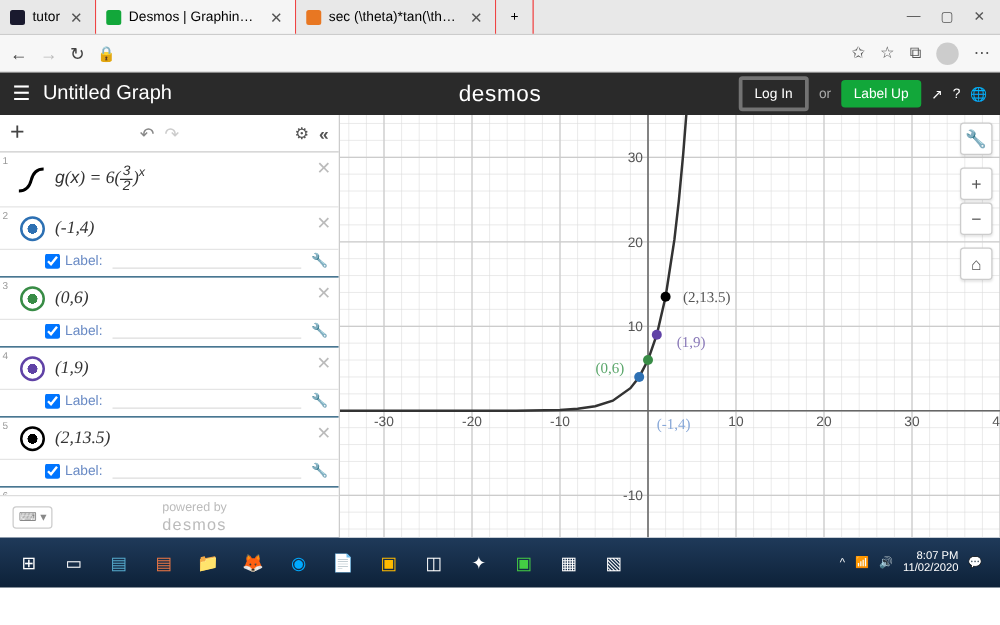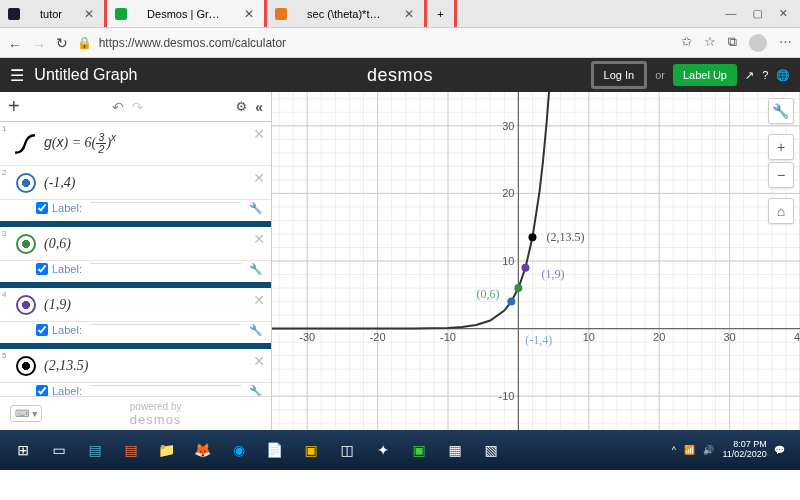--- a/index.html
+++ b/index.html
@@ -1,18 +1,18 @@
 <!DOCTYPE html>
 <html><head>
 <meta charset="utf-8">
 <style>
 *{margin:0;padding:0;box-sizing:border-box;font-family:Arial,sans-serif}
 body{width:800px;height:500px;background:#fff;overflow:hidden;position:relative}
 .titlebar{height:28px;background:#e8e8e8;display:flex;align-items:center;font-size:11px;border-bottom:1px solid #ccc}
-.tab{padding:4px 8px;background:#e8e8e8;border-right:3px solid #ef4444;display:flex;align-items:center;height:100%;gap:20px;max-width:160px}
+.tab{padding:4px 8px;background:#e8e8e8;border-right:1px solid #ef4444;display:flex;align-items:center;height:100%;gap:6px;max-width:160px}
 .tab.active{background:#f5f5f5}
 .tab-icon{width:12px;height:12px;border-radius:2px;display:inline-block;flex-shrink:0}
 .tab-close{color:#555;font-size:12px;padding:0 2px}
 .win-controls{margin-left:auto;display:flex;gap:16px;padding:0 12px;color:#555;font-size:11px}
 .addrbar{height:30px;display:flex;align-items:center;padding:0 8px;gap:10px;background:#f7f7f7;border-bottom:1px solid #d5d5d5}
 .nav-arrow{color:#444;font-size:14px}
 .nav-arrow.dis{color:#bbb}
 .addr-input{flex:1;display:flex;align-items:center;gap:6px;font-size:12px;color:#444}
 .addr-icons{display:flex;gap:12px;color:#555;font-size:13px}
 .topbar{height:34px;background:#2a2a2a;color:#fff;display:flex;align-items:center;padding:0 10px}
@@ -29,21 +29,21 @@
 .spacer{flex:1}
 .undo{color:#888;font-size:14px}
 .gear-s{color:#555;font-size:13px}
 .collapse{color:#555;font-size:14px;font-weight:bold}
 .expr-list{flex:1;overflow:hidden}
 .expr-row{border-bottom:1px solid #e5e5e5;padding:6px 8px;position:relative;min-height:34px;display:flex;align-items:center}
 .expr-num{position:absolute;left:2px;top:2px;font-size:8px;color:#999}
 .expr-icon{width:20px;height:20px;border-radius:50%;margin-left:8px;margin-right:8px;border:2px solid;flex-shrink:0}
 .expr-text{font-family:'Times New Roman',serif;font-size:14px;color:#333;font-style:italic}
 .expr-del{position:absolute;right:6px;top:4px;color:#bbb;font-size:14px}
-.label-row{padding:2px 8px 6px 36px;font-size:11px;color:#6a8bc5;border-bottom:6px solid #0c4a6e;display:flex;align-items:flex-start;gap:4px}
+.label-row{padding:2px 8px 6px 36px;font-size:11px;color:#6a8bc5;border-bottom:1px solid #0c4a6e;display:flex;align-items:flex-end;gap:4px}
 .label-row input[type=checkbox]{width:12px;height:12px}
 .label-line{flex:1;border-bottom:1px solid #ddd;margin-left:4px;height:1px}
 .wrench-s{color:#999;font-size:11px;margin-left:4px}
 .sbar-foot{height:34px;border-top:1px solid #ddd;display:flex;align-items:center;padding:0 10px;font-size:10px;color:#bbb;gap:8px}
 .kbd-icon{border:1px solid #ccc;padding:2px 4px;border-radius:3px;color:#888}
 .plot{flex:1;position:relative;background:#fff}
 .plot svg{width:100%;height:100%}
 .grid-line{stroke:#ddd;stroke-width:0.5}
 .grid-major{stroke:#ccc;stroke-width:1}
 .axis{stroke:#666;stroke-width:1.2}
@@ -83,21 +83,20 @@
     <span>✕</span>
   </div>
 </div>
 
 <div class="addrbar">
   <span class="nav-arrow">←</span>
   <span class="nav-arrow dis">→</span>
   <span class="nav-arrow">↻</span>
   <div class="addr-input">
     <span>🔒</span>
-    <span>https://www.desmos.com/calculator</span>
   </div>
   <div class="addr-icons">
     <span>✩</span>
     <span>☆</span>
     <span>⧉</span>
     <span style="width:18px;height:18px;border-radius:50%;background:#ccc;display:inline-block"></span>
     <span>⋯</span>
   </div>
 </div>
 

